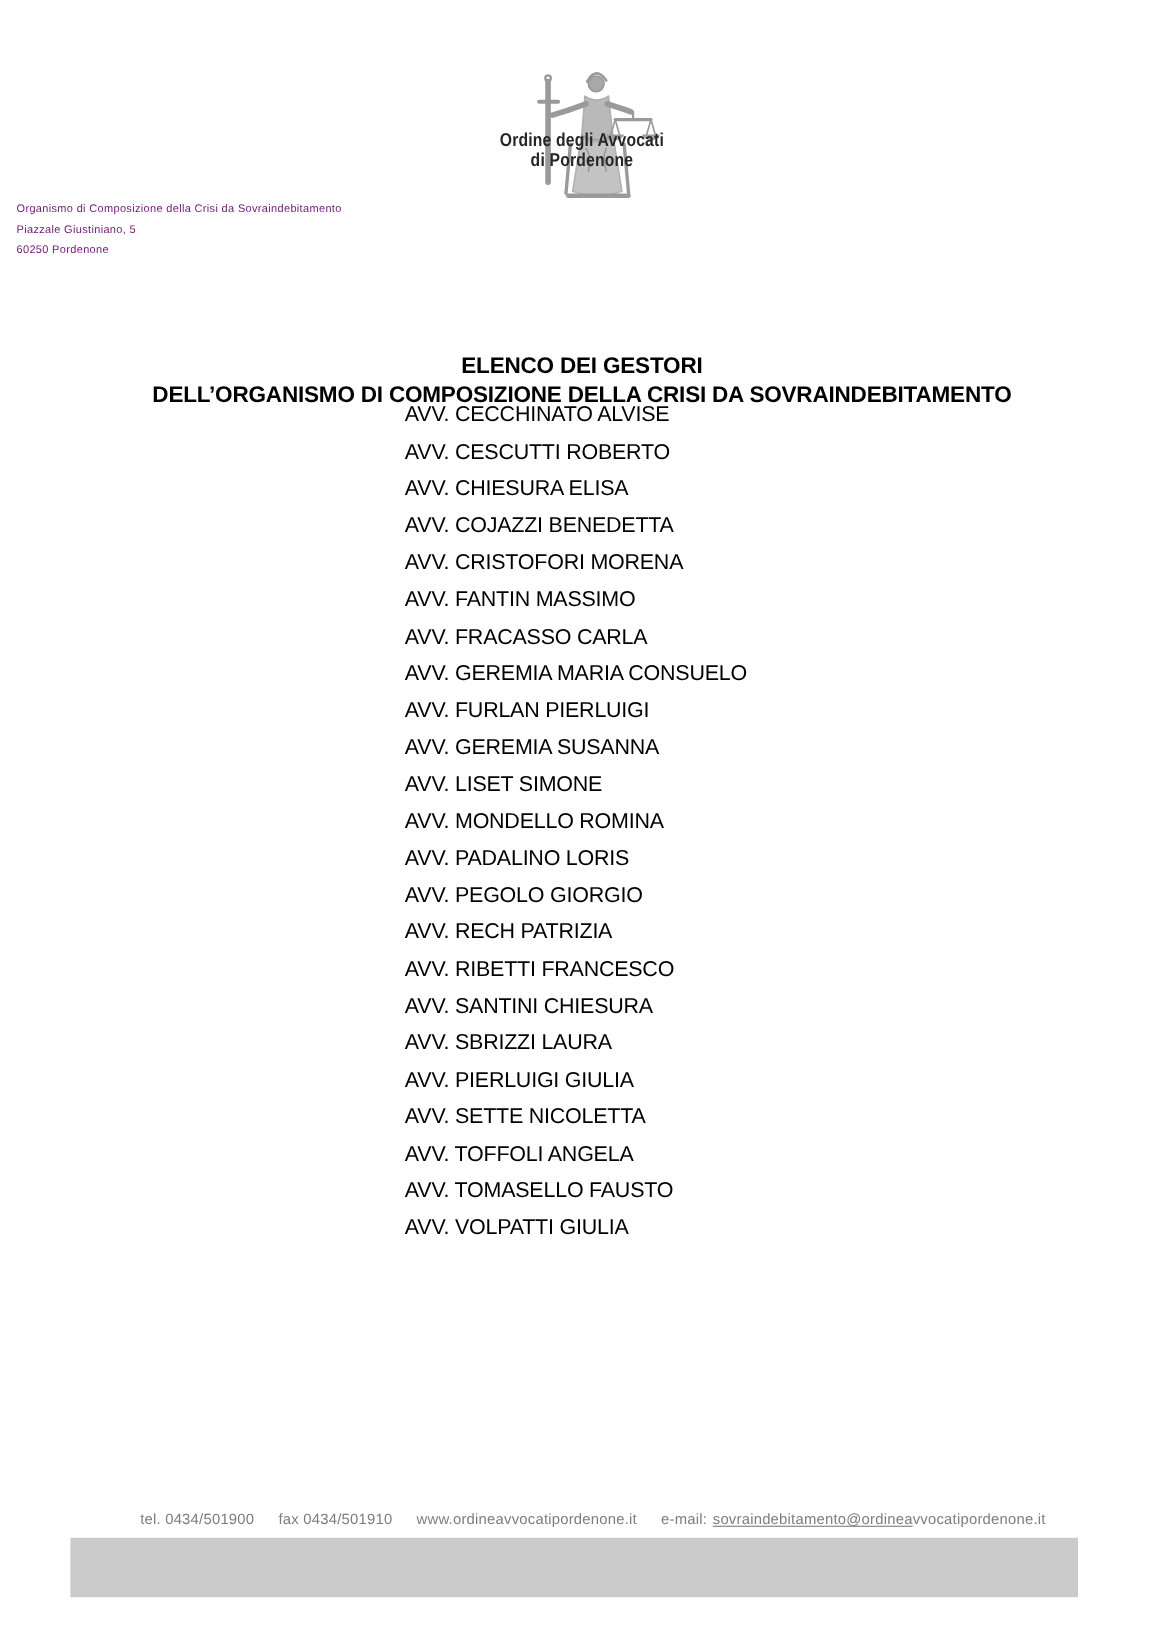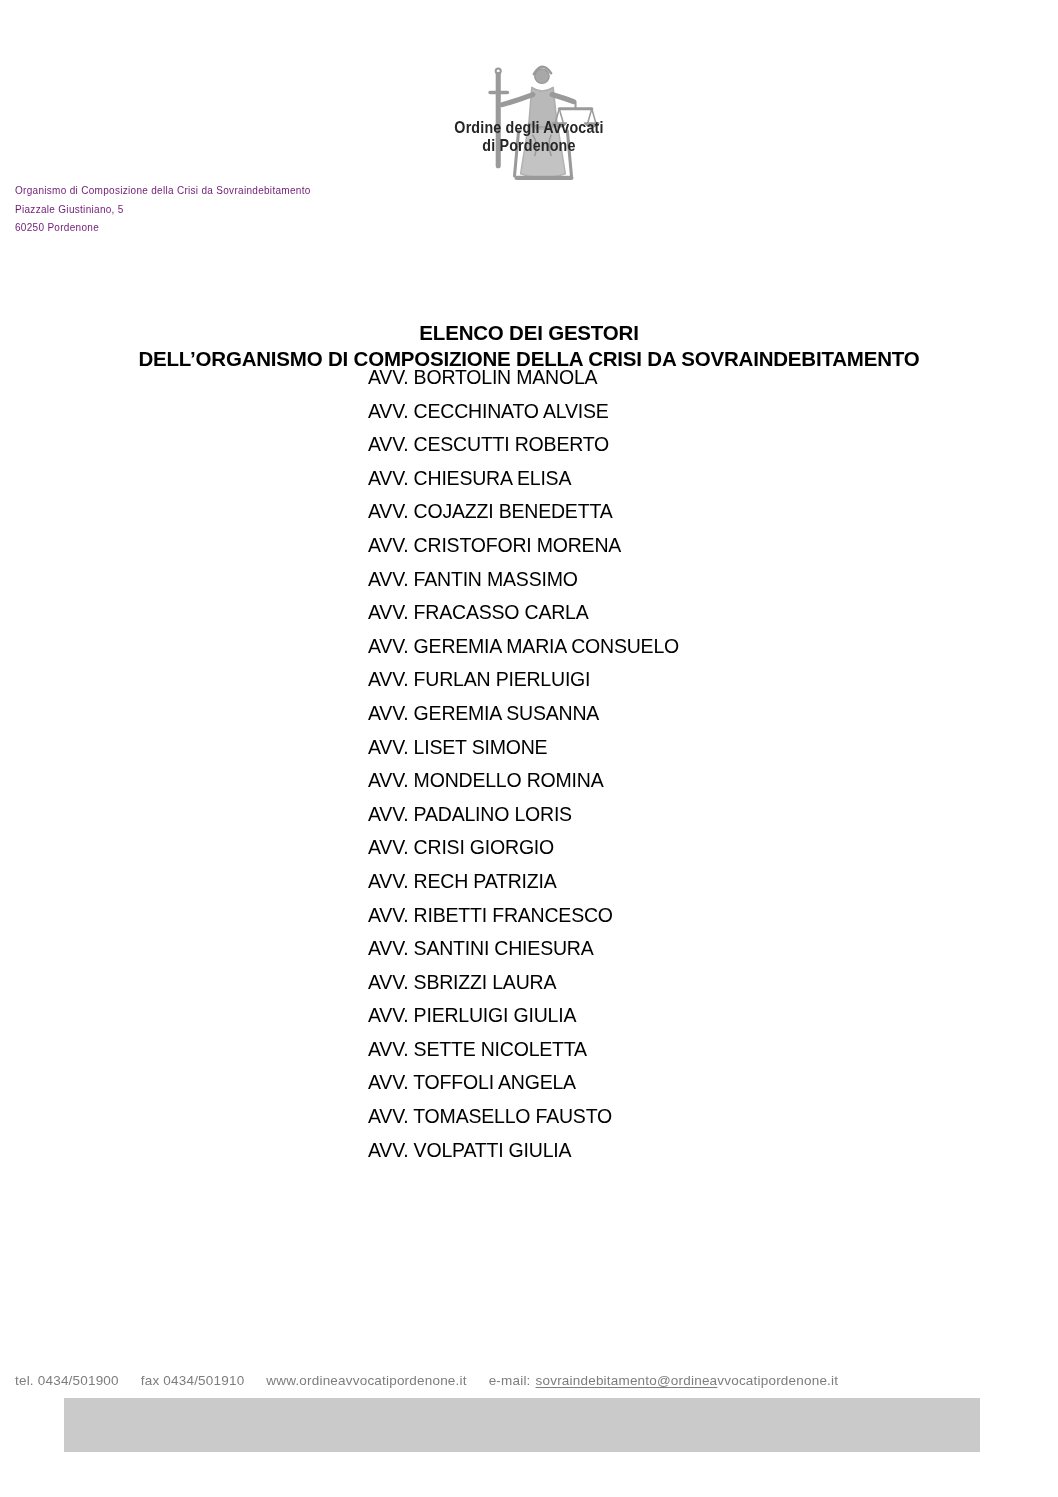--- a/index.html
+++ b/index.html
@@ -74,22 +74,23 @@
     font-size: 19.5px;
     line-height: 33.6px;
     letter-spacing: -0.2px;
     color: #000000;
   }
 
   
   .footer-line {
     position: absolute;
     top: 1373px;
-    left: 0;
-    width: 100%;
+    left: 10px;
+    width: 100%;
+    text-align: center;
     color: #7d7d7d;
     font-size: 13.5px;
     letter-spacing: 0.2px;
     white-space: nowrap;
   }
   .footer-item { display: inline-block; }
   .footer-item + .footer-item { margin-left: 18px; }
   .email-group .email-label { margin-right: 5px; }
   .email-link { color: #7d7d7d; text-decoration: none; }
   .email-underlined { text-decoration: underline; text-underline-offset: 2px; }
@@ -152,35 +153,34 @@
     <div>Piazzale Giustiniano, 5</div>
     <div>60250 Pordenone</div>
   </div>
 
   <div class="doc-title">
     <div>ELENCO DEI GESTORI</div>
     <div>DELL’ORGANISMO DI COMPOSIZIONE DELLA CRISI DA SOVRAINDEBITAMENTO</div>
   </div>
 
   <div class="names">
-      <div class="name-row">AVV. BORTOLIN MANOLA</div>
       <div class="name-row">AVV. CECCHINATO ALVISE</div>
       <div class="name-row">AVV. CESCUTTI ROBERTO</div>
       <div class="name-row">AVV. CHIESURA ELISA</div>
       <div class="name-row">AVV. COJAZZI BENEDETTA</div>
       <div class="name-row">AVV. CRISTOFORI MORENA</div>
       <div class="name-row">AVV. FANTIN MASSIMO</div>
       <div class="name-row">AVV. FRACASSO CARLA</div>
       <div class="name-row">AVV. GEREMIA MARIA CONSUELO</div>
       <div class="name-row">AVV. FURLAN PIERLUIGI</div>
       <div class="name-row">AVV. GEREMIA SUSANNA</div>
       <div class="name-row">AVV. LISET SIMONE</div>
       <div class="name-row">AVV. MONDELLO ROMINA</div>
       <div class="name-row">AVV. PADALINO LORIS</div>
-      <div class="name-row">AVV. CRISI GIORGIO</div>
+      <div class="name-row">AVV. PEGOLO GIORGIO</div>
       <div class="name-row">AVV. RECH PATRIZIA</div>
       <div class="name-row">AVV. RIBETTI FRANCESCO</div>
       <div class="name-row">AVV. SANTINI CHIESURA</div>
       <div class="name-row">AVV. SBRIZZI LAURA</div>
       <div class="name-row">AVV. PIERLUIGI GIULIA</div>
       <div class="name-row">AVV. SETTE NICOLETTA</div>
       <div class="name-row">AVV. TOFFOLI ANGELA</div>
       <div class="name-row">AVV. TOMASELLO FAUSTO</div>
       <div class="name-row">AVV. VOLPATTI GIULIA</div>
     </div>

